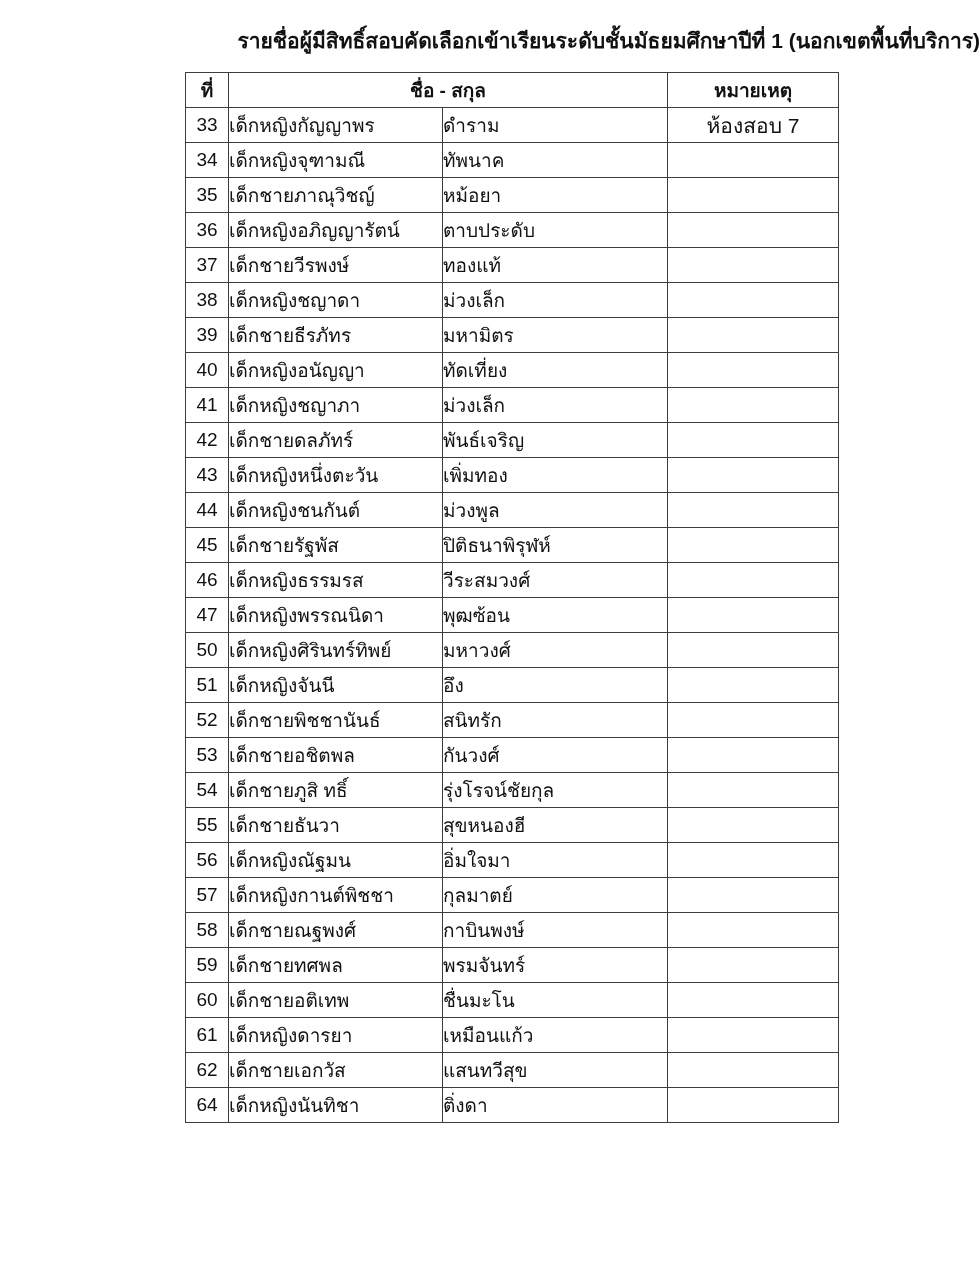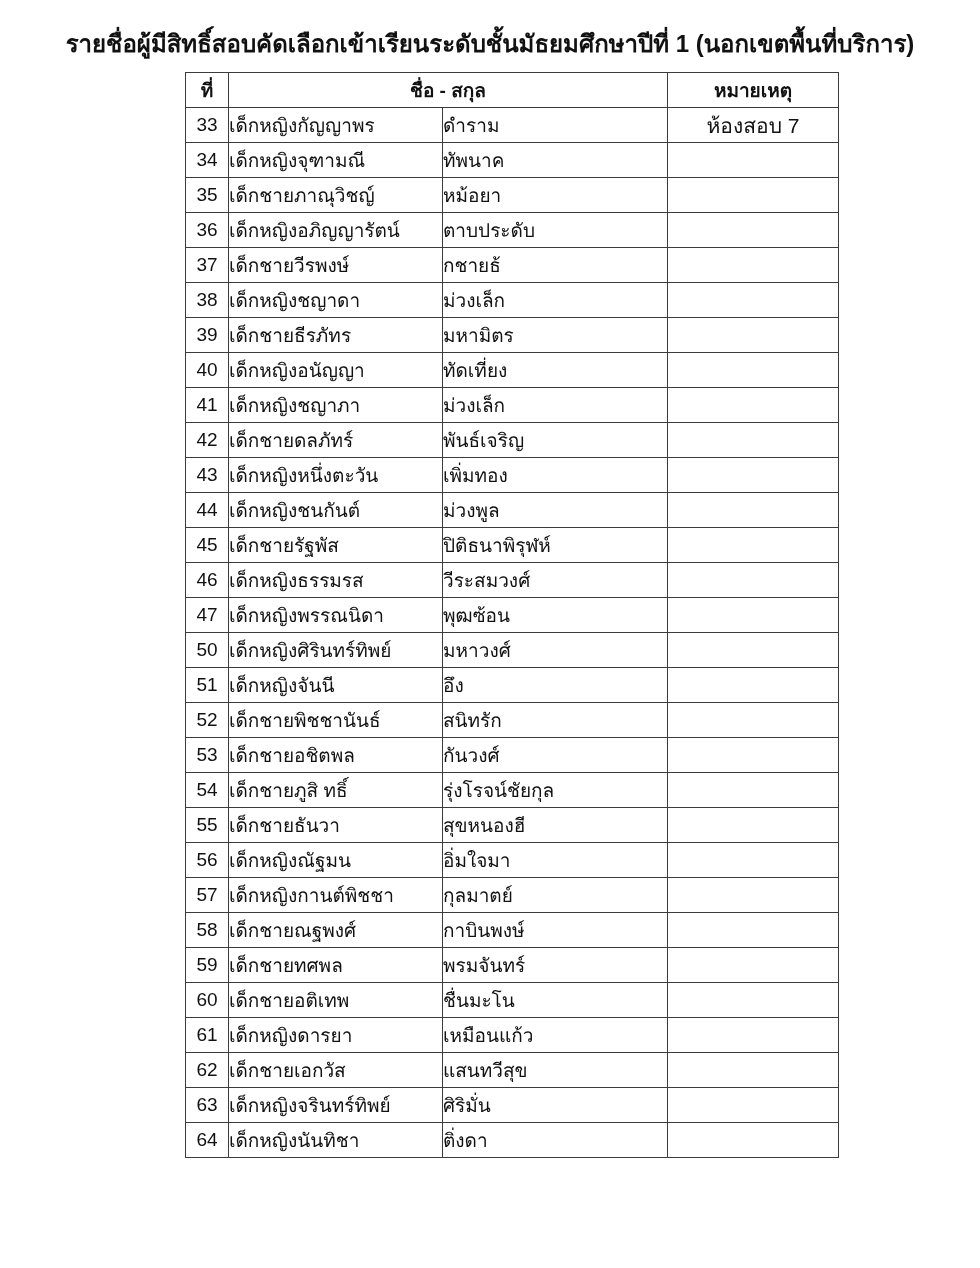--- a/index.html
+++ b/index.html
@@ -14,22 +14,22 @@
     width: 980px;
     height: 1268px;
     background: #ffffff;
     overflow: hidden;
   }
   .doc-title {
     position: absolute;
     top: 24px;
     left: 0;
     width: 980px;
-    text-align: center;
-    font-size: 24px;
+    text-align: right;
+    font-size: 21px;
     font-weight: bold;
     color: #111111;
   }
   table.roster {
     position: absolute;
     left: 185px;
     top: 72px;
     border-collapse: collapse;
     table-layout: fixed;
     width: 653px;
@@ -115,21 +115,21 @@
     <tr>
       <td class="cell-no">36</td>
       <td class="cell-fname">เด็กหญิงอภิญญารัตน์</td>
       <td class="cell-lname">ตาบประดับ</td>
       <td class="cell-remark"></td>
     </tr>
 
     <tr>
       <td class="cell-no">37</td>
       <td class="cell-fname">เด็กชายวีรพงษ์</td>
-      <td class="cell-lname">กชายธ้</td>
+      <td class="cell-lname">ทองแท้</td>
       <td class="cell-remark"></td>
     </tr>
 
     <tr>
       <td class="cell-no">38</td>
       <td class="cell-fname">เด็กหญิงชญาดา</td>
       <td class="cell-lname">ม่วงเล็ก</td>
       <td class="cell-remark"></td>
     </tr>
 
@@ -282,26 +282,20 @@
       <td class="cell-remark"></td>
     </tr>
 
     <tr>
       <td class="cell-no">62</td>
       <td class="cell-fname">เด็กชายเอกวัส</td>
       <td class="cell-lname">แสนทวีสุข</td>
       <td class="cell-remark"></td>
     </tr>
 
-    <tr>
-      <td class="cell-no">63</td>
-      <td class="cell-fname">เด็กหญิงจรินทร์ทิพย์</td>
-      <td class="cell-lname">ศิริมั่น</td>
-      <td class="cell-remark"></td>
-    </tr>
 
     <tr>
       <td class="cell-no">64</td>
       <td class="cell-fname">เด็กหญิงนันทิชา</td>
       <td class="cell-lname">ติ่งดา</td>
       <td class="cell-remark"></td>
     </tr>
   </tbody>
   </table>
 

